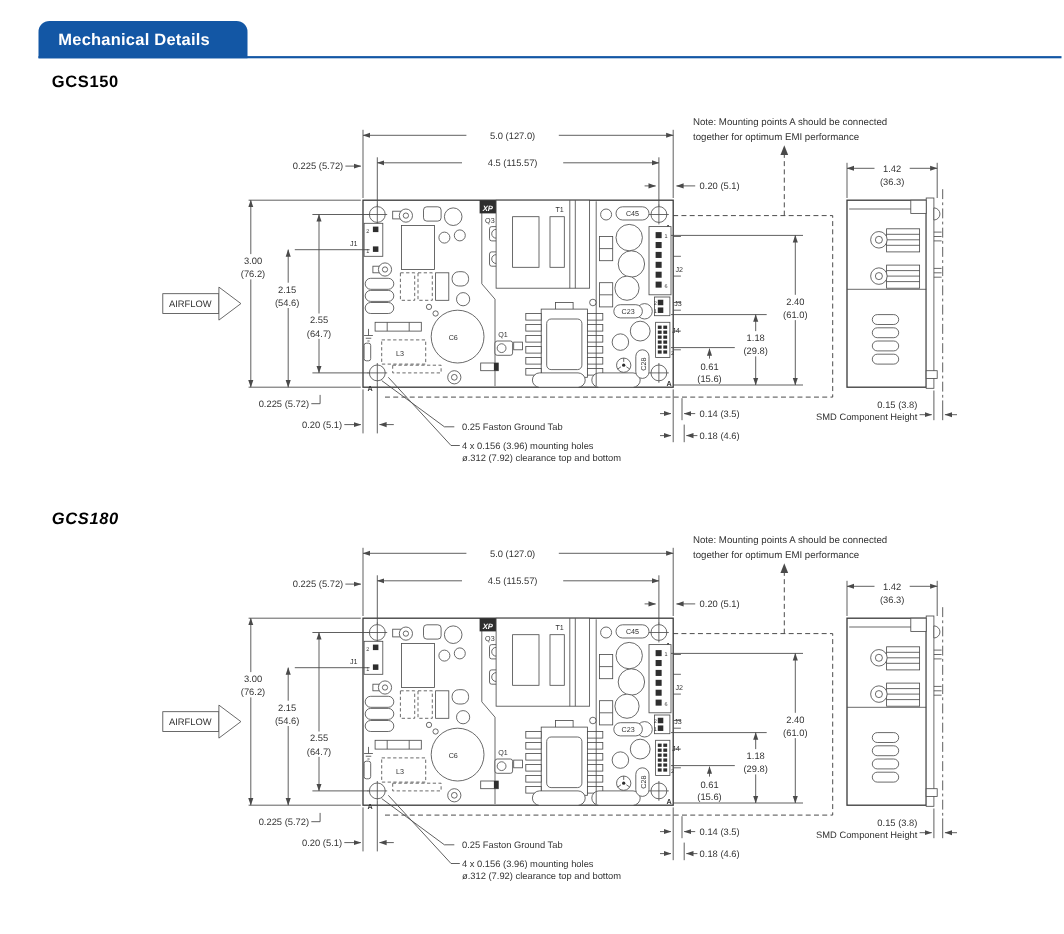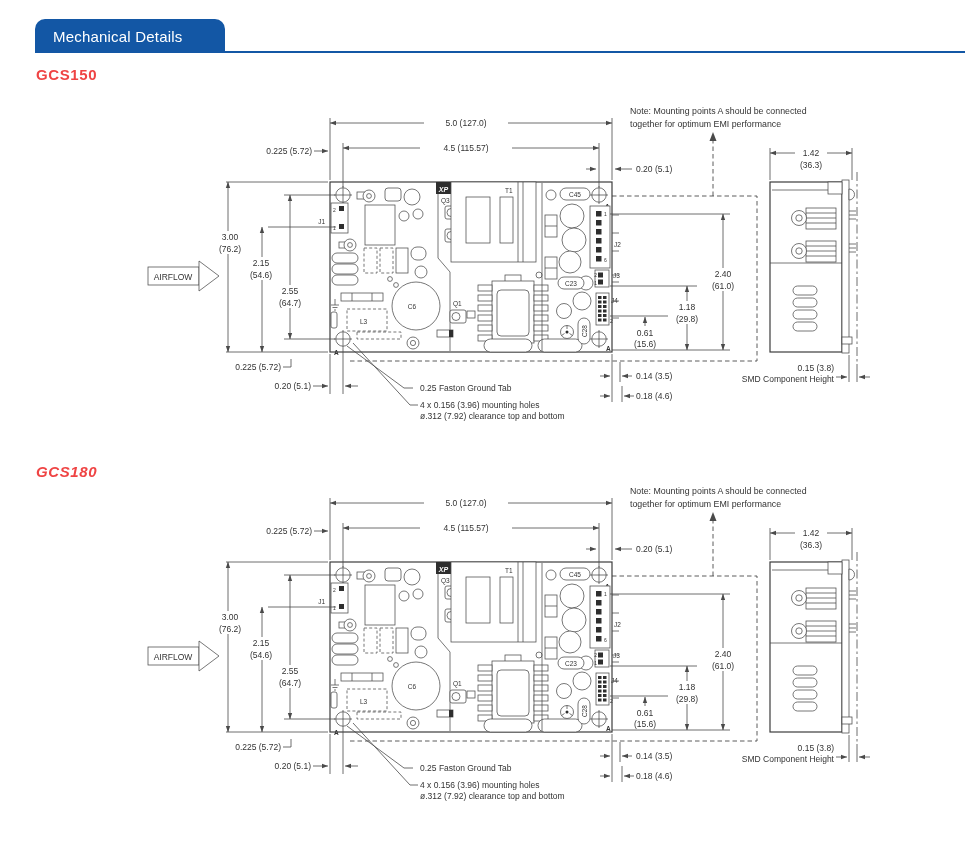--- a/index.html
+++ b/index.html
@@ -1,23 +1,23 @@
 <!DOCTYPE html>
 <html><head>
 <meta charset="utf-8">
 <style>
   html,body { margin:0; padding:0; background:#fff; }
   .page { position:relative; width:967px; height:849px; background:#fff; overflow:hidden;
           font-family:"Liberation Sans", sans-serif; }
   .banner { position:absolute; left:35px; top:19px; width:190px; height:34px;
             background:#1357a5; border-radius:10px 10px 0 0; color:#fff;
-            font-weight:normal; font-size:15px; display:flex; align-items:center;
+            font-weight:bold; font-size:15px; display:flex; align-items:center;
             padding-left:18px; box-sizing:border-box; letter-spacing:0.2px; }
   .banner-rule { position:absolute; left:35px; top:51px; width:930px; height:2px; background:#1357a5; }
-  .model-title { position:absolute; left:36px; color:#ef4444; font-weight:bold;
+  .model-title { position:absolute; left:47px; color:#000000; font-weight:bold;
                  font-size:15px; letter-spacing:0.6px; }
   .drawing-svg { position:absolute; left:0; top:0; }
 
   
   .ol  { fill:#fff; stroke:#3c3c3c; stroke-width:1.2; }   
   .cl  { fill:none; stroke:#4a4a4a; stroke-width:0.75; }  
   .cf  { fill:#fff; stroke:#4a4a4a; stroke-width:0.75; }  
   .blk { fill:#2e2e2e; stroke:none; }
   .dim { stroke:#4a4a4a; stroke-width:0.8; fill:none; }
   .dsh { stroke:#4a4a4a; stroke-width:0.9; fill:none; stroke-dasharray:4.5 3; }

